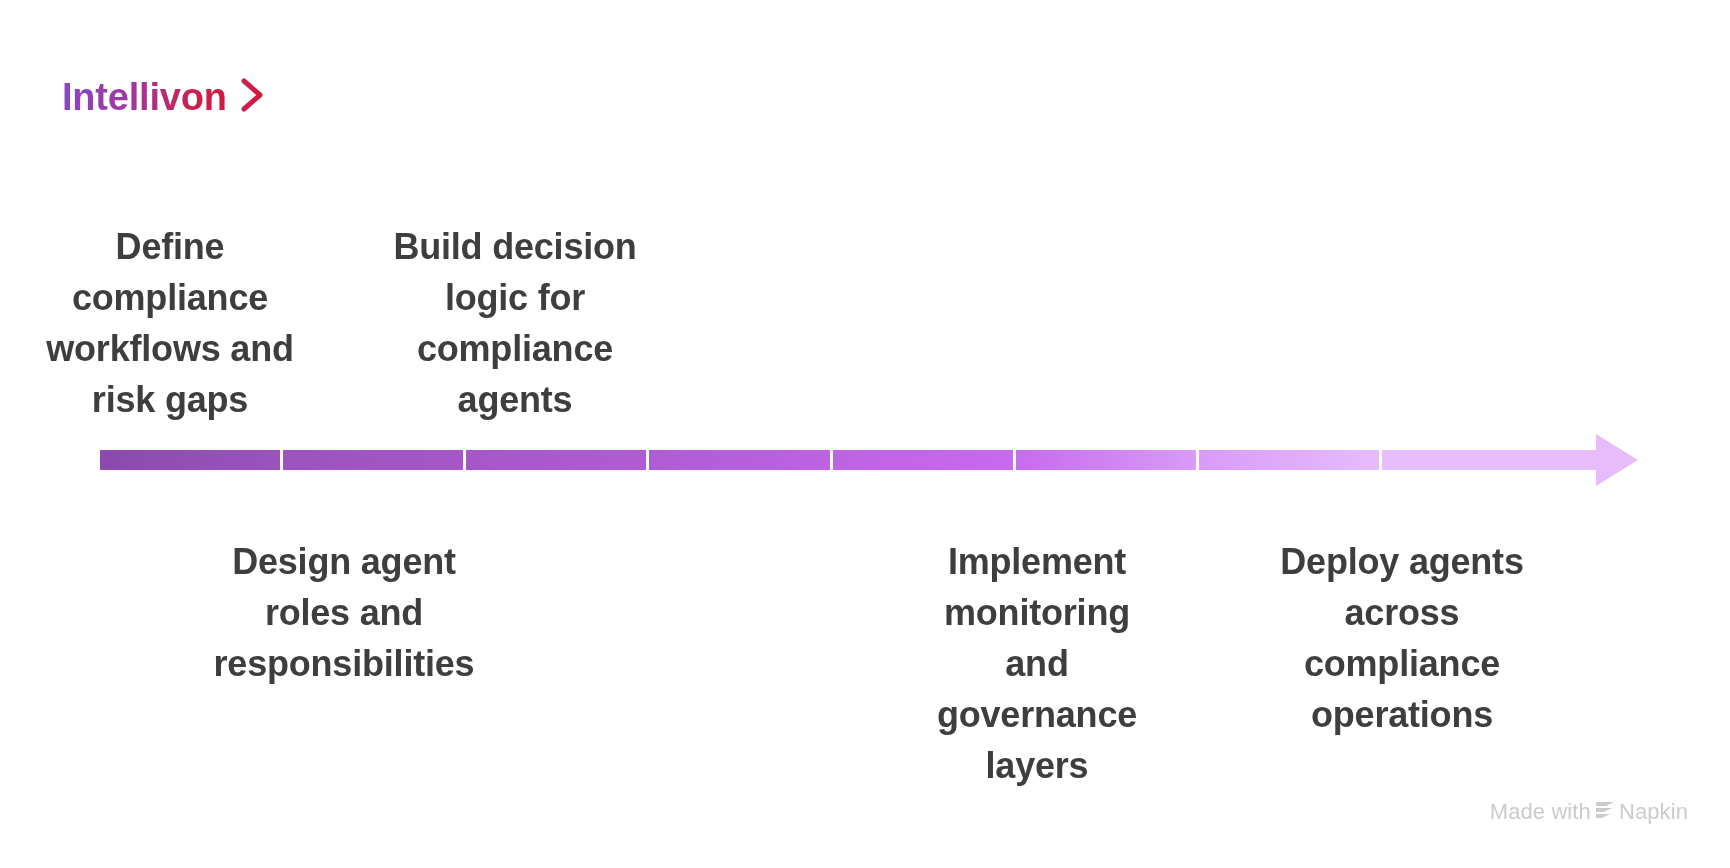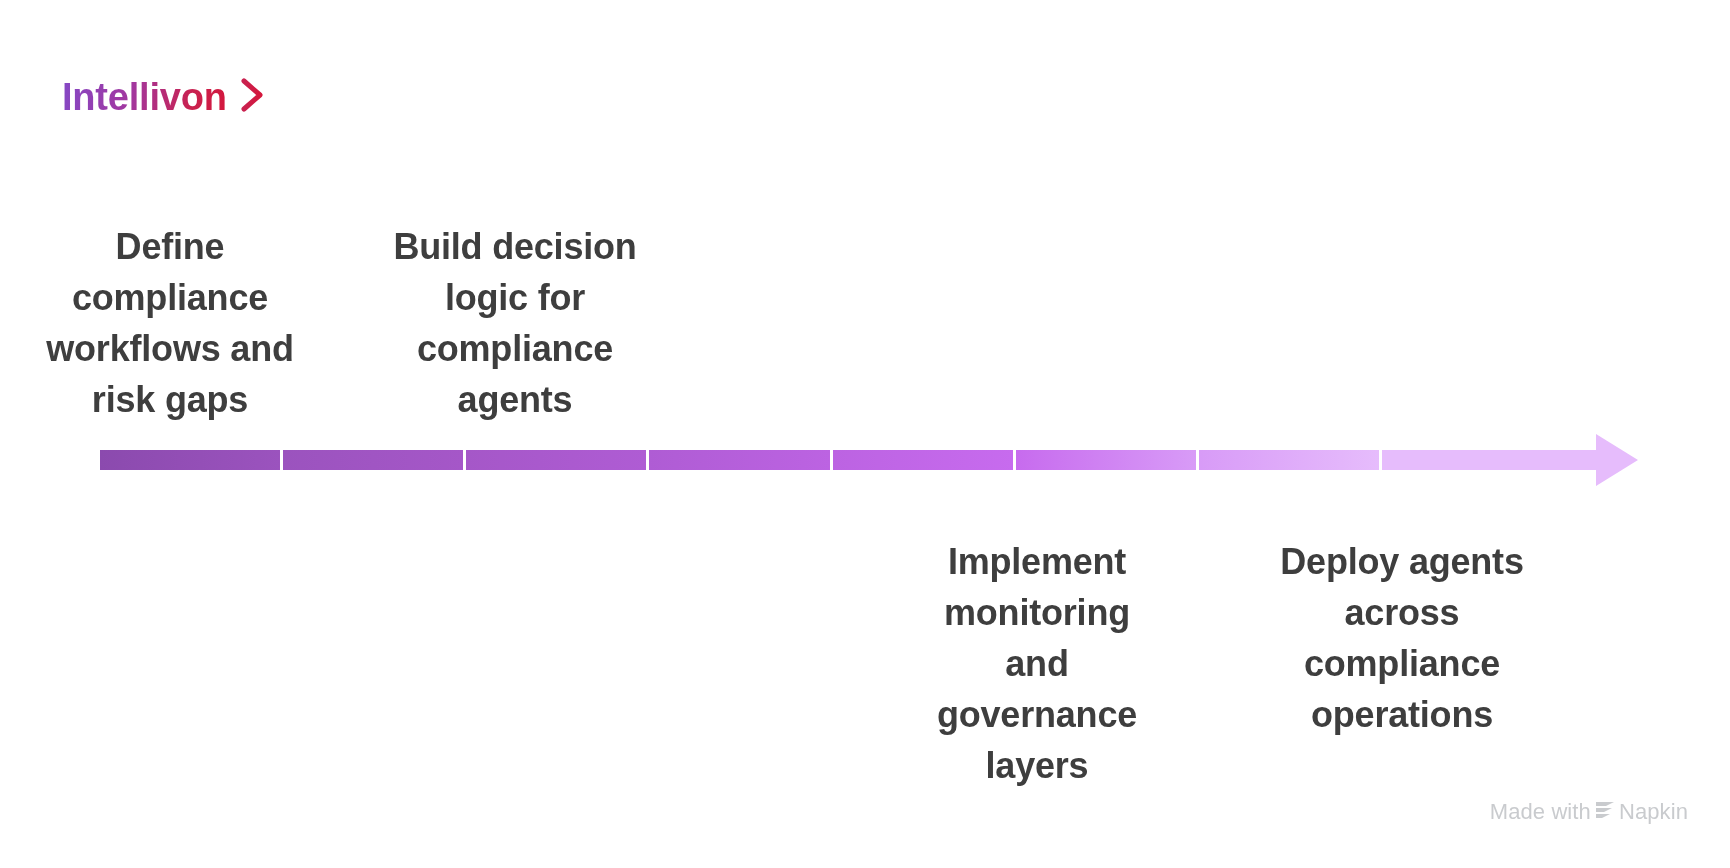--- a/index.html
+++ b/index.html
@@ -143,20 +143,21 @@
     <div class="seg" style="background: linear-gradient(90deg, rgb(216, 155, 247) 0%, rgb(230, 188, 252) 100%);"></div>
     <div class="seg" style="background: linear-gradient(90deg, rgb(230, 188, 252) 0%, rgb(230, 188, 252) 100%);"></div>
   </div>
 
   <div id="arrow-head">
     <svg width="84" height="54" viewBox="0 0 84 54" aria-hidden="true">
       <path d="M0 17 L40 17 L40 1 L82 27 L40 53 L40 37 L0 37 Z" fill="#E6BCFC"></path>
     </svg>
   </div>
 
+  <div class="step-label bot col2">Design agent roles and responsibilities</div>
   <div class="step-label bot col6">Implement monitoring and governance layers</div>
   <div class="step-label bot col8">Deploy agents across compliance operations</div>
 </div>
 
 <div id="watermark">
   <span>Made with</span>
   <span class="napkin-mark">
     <svg width="24" height="22" viewBox="0 0 24 22" aria-hidden="true">
       <path d="M3 4 L21 4 L13 8 L3 8 Z" fill="#C9CBCE"></path>
       <path d="M3 10 L19 10 L11 14 L3 14 Z" fill="#C9CBCE"></path>

